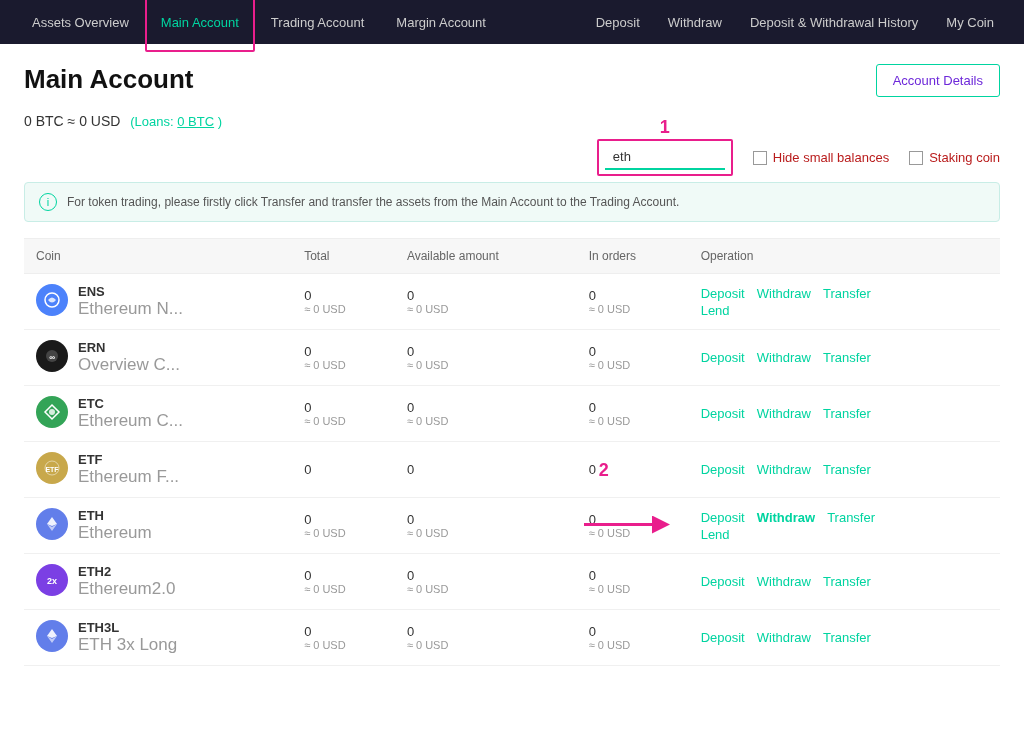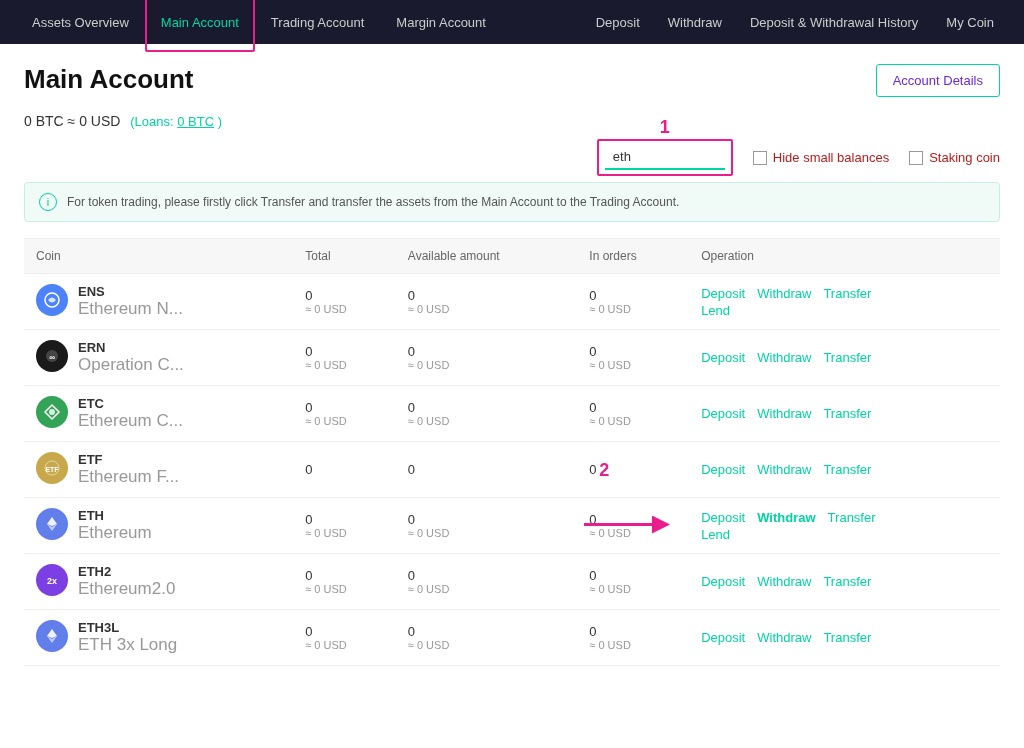--- a/index.html
+++ b/index.html
@@ -328,21 +328,21 @@
         <td>
           <div class="coin-cell">
             <div class="coin-icon ern-color">
               <svg width="18" height="18" viewBox="0 0 18 18">
                   <circle cx="9" cy="9" r="6" fill="#444"></circle>
                   <text x="9" y="13" text-anchor="middle" font-size="8" fill="#fff">∞</text>
                 </svg>
             </div>
             <div>
               <div class="coin-name">ERN</div>
-              <div class="coin-full">Operation C...</div>
+              <div class="coin-full">Overview C...</div>
             </div>
           </div>
         </td>
         <td>
           <div class="amount-main">0</div>
           <div class="amount-usd">≈ 0 USD</div>
         </td>
         <td>
           <div class="amount-main">0</div>
           <div class="amount-usd">≈ 0 USD</div>

